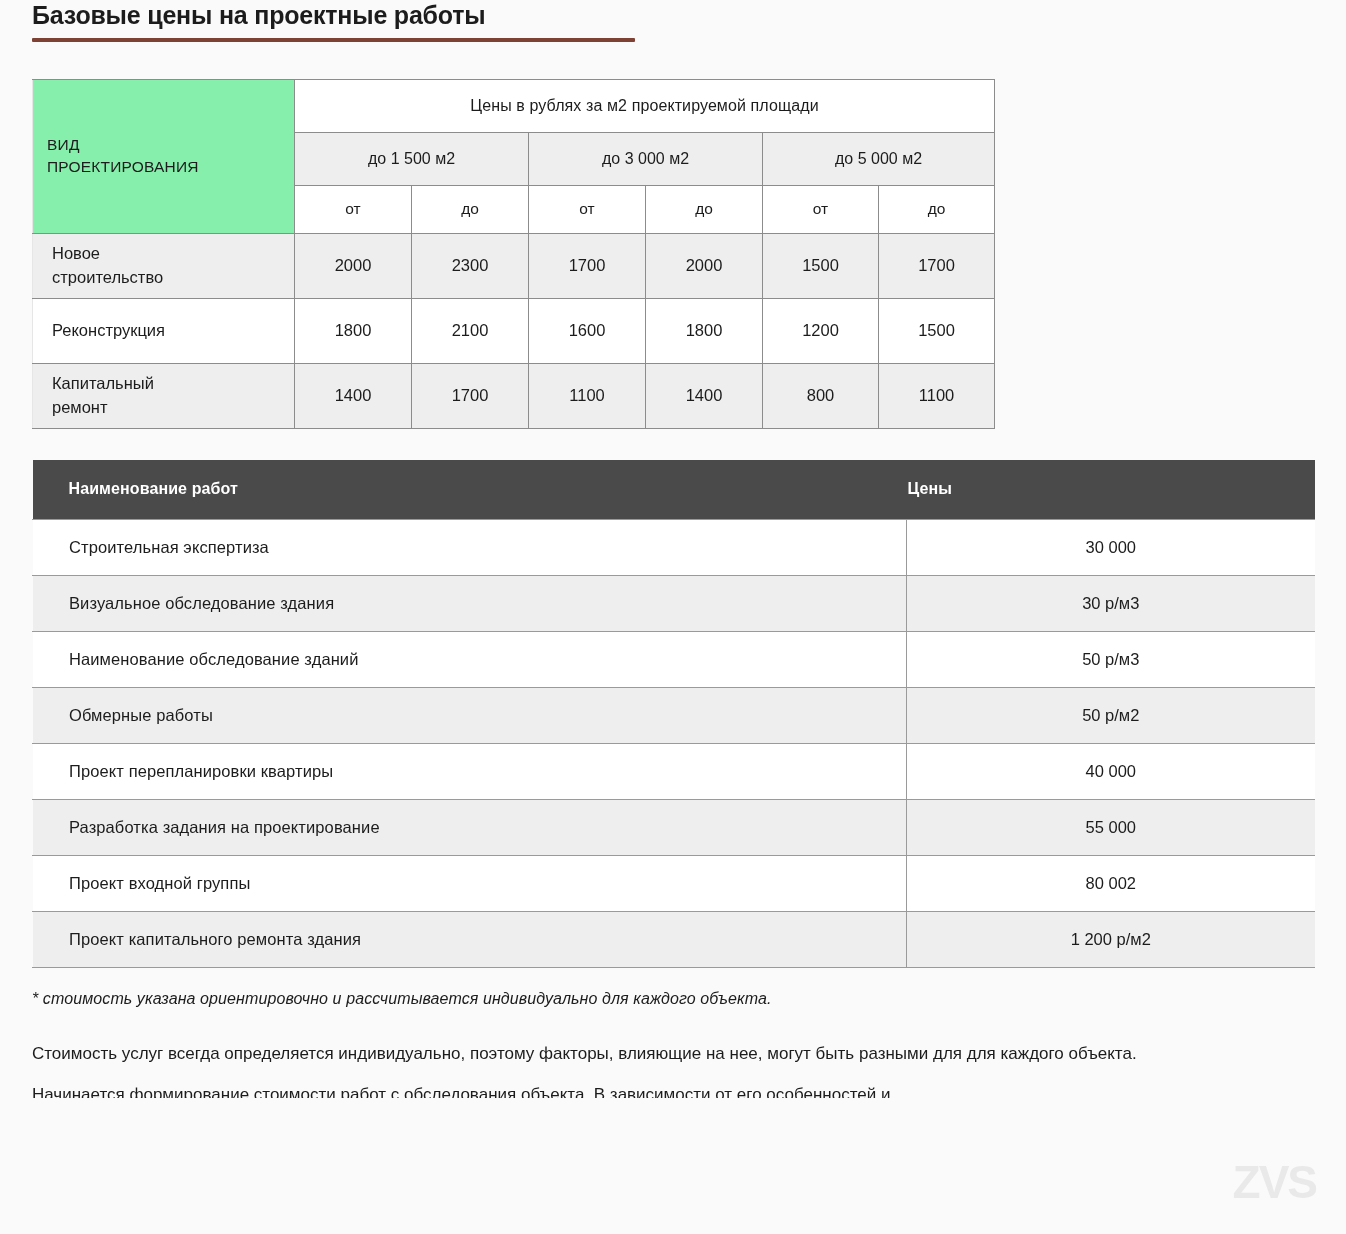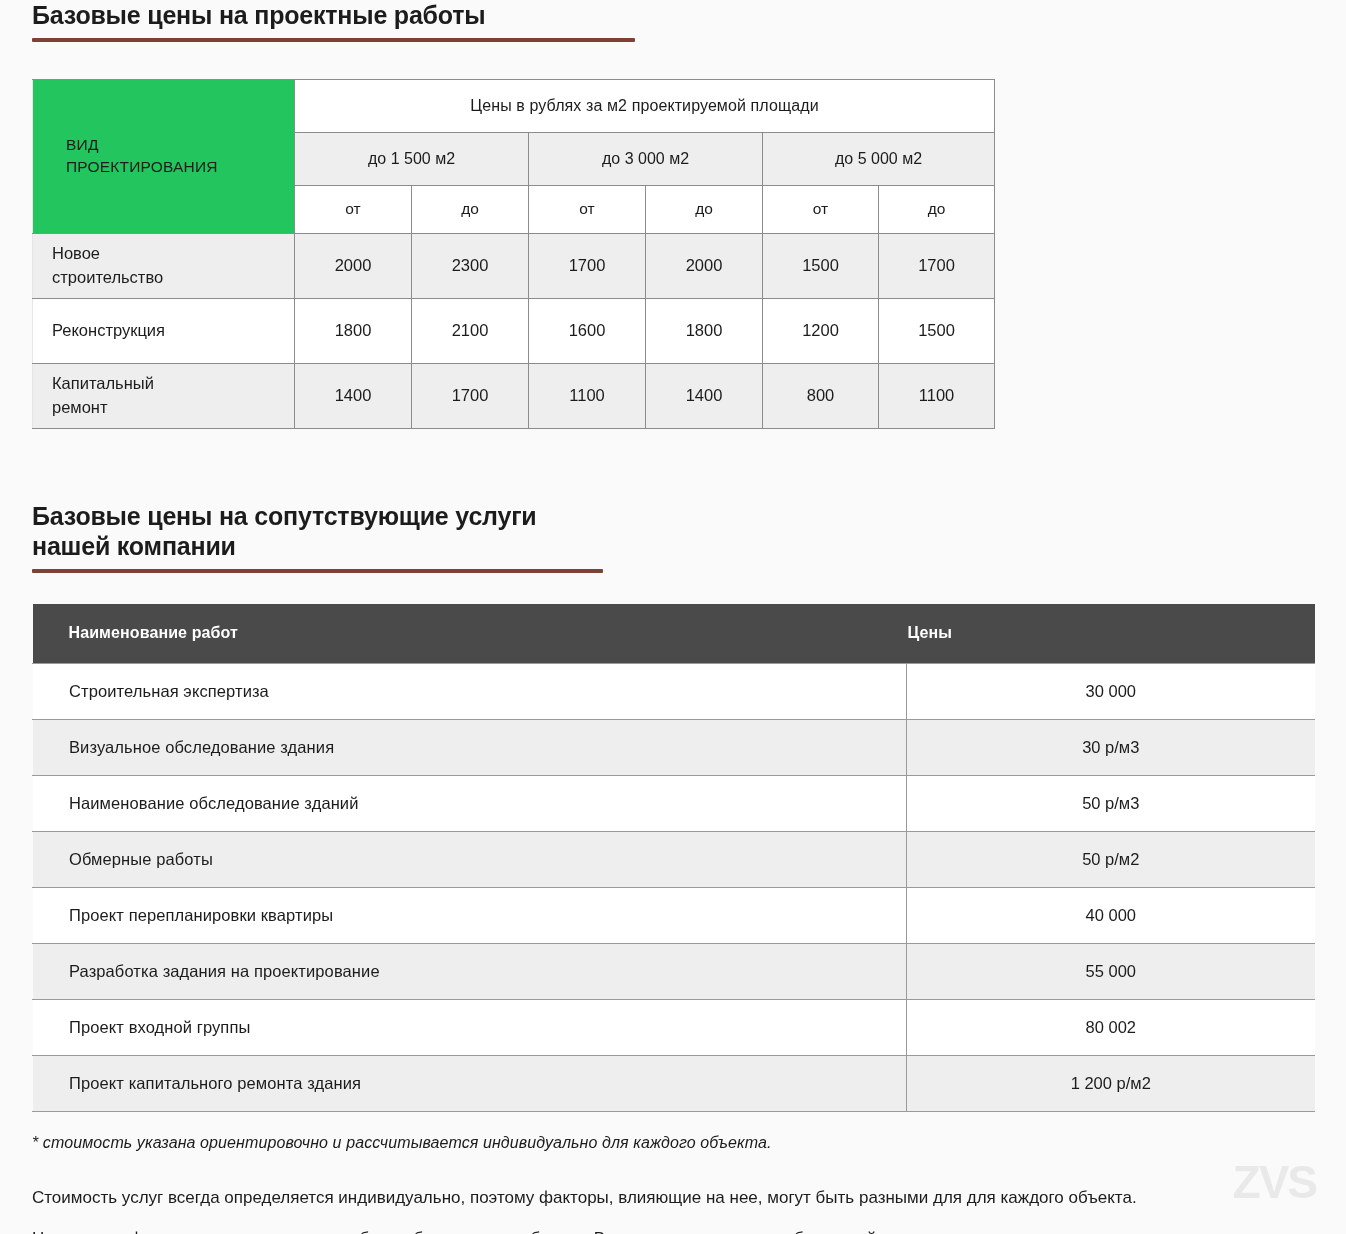--- a/index.html
+++ b/index.html
@@ -57,26 +57,26 @@
     color: #1c1c1c;
     text-align: center;
     vertical-align: middle;
     background: #ffffff;
     padding: 0 4px;
   }
   table.t1 td.edge-left,
   table.t1 th.edge-left { border-left-color: #e6e6e6; }
   .t1 .vid-cell {
     text-align: left;
-    padding-left: 33px;
+    padding-left: 14px;
     font-size: 15.5px;
     line-height: 1.42;
     letter-spacing: 0.2px;
     white-space: pre-line;
-    background: #22c55e;
+    background: #86efac;
     margin-top: 31px;
   }
   .t1 .span-title {
     height: 52px;
     font-size: 16px;
     letter-spacing: 0.1px;
   }
   .t1 .size-hdr {
     height: 52px;
     background: #eeeeee;
@@ -229,25 +229,20 @@
           <td>1700</td>
           <td>1100</td>
           <td>1400</td>
           <td>800</td>
           <td>1100</td>
         </tr>
       </tbody>
     </table>
   </div>
 
-  <div class="heading-block-2" style="padding-top:72px;">
-    <h2 class="section-heading">Базовые цены на сопутствующие услуги
-нашей компании</h2>
-    <div class="accent-rule rule-w2"></div>
-  </div>
 
   <div class="t2-wrap">
     <table class="t2">
       <colgroup>
         <col style="width:874px">
         <col style="width:408px">
       </colgroup>
       <thead>
         <tr>
           <th class="h-name">Наименование работ</th>

